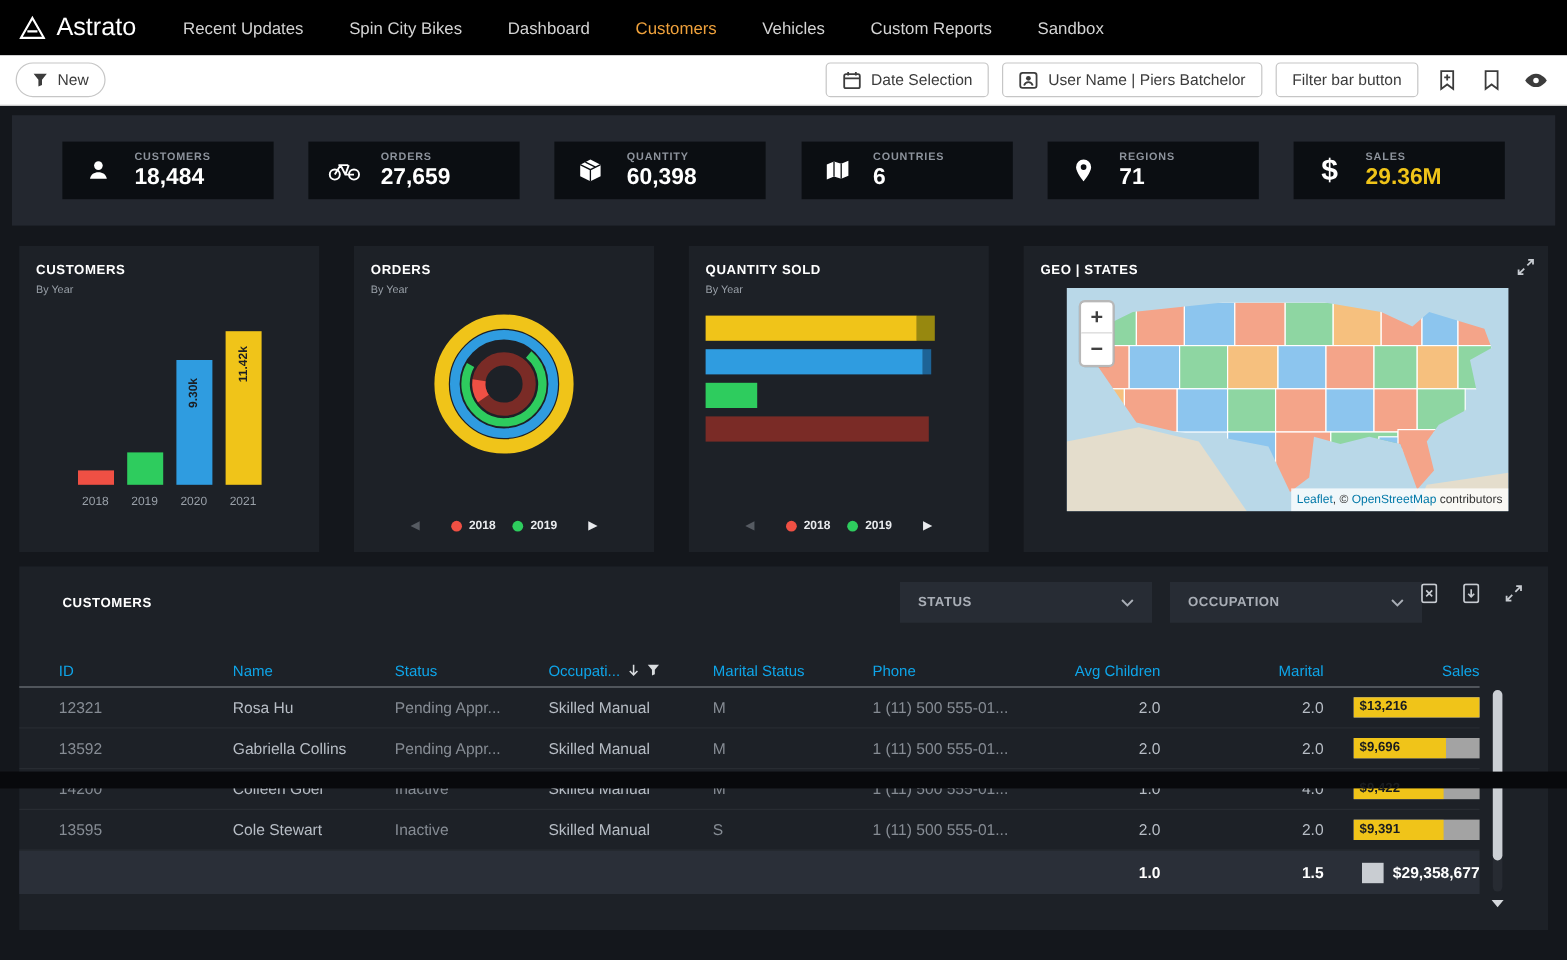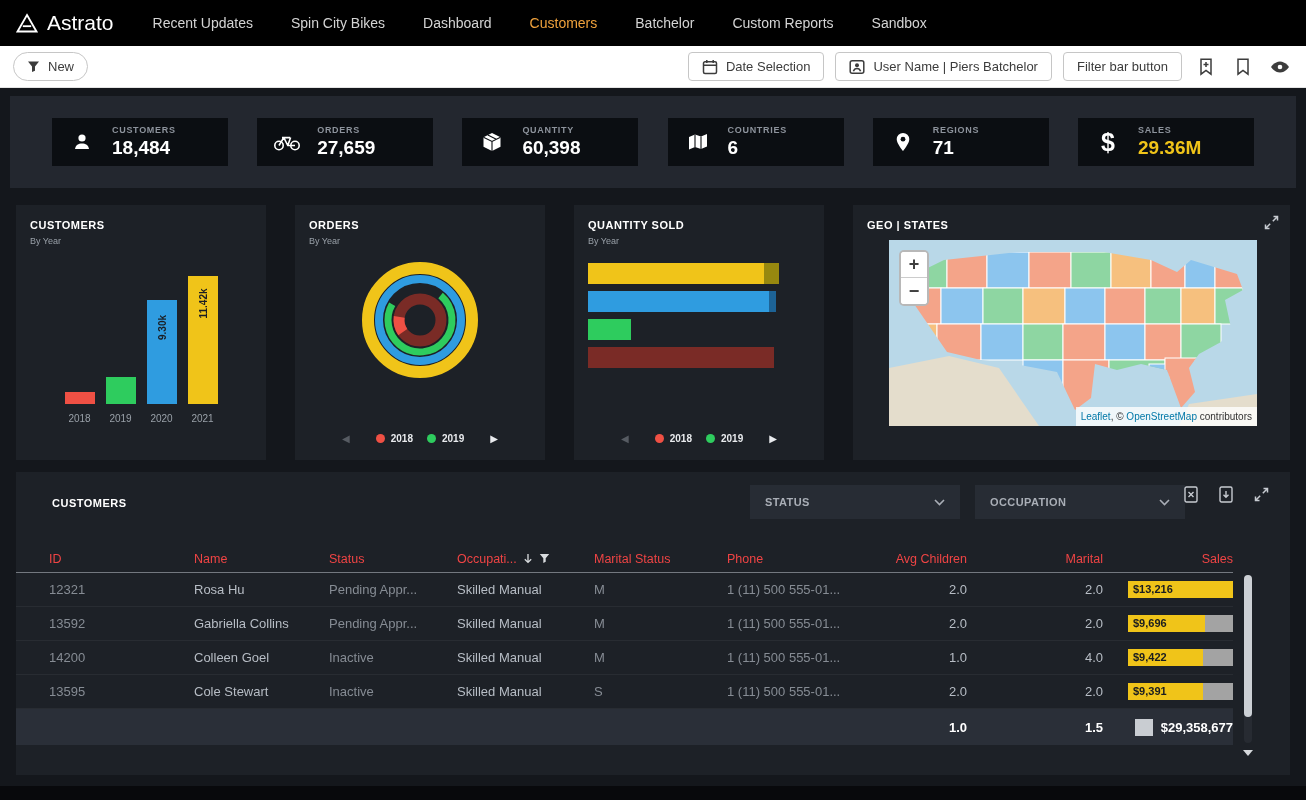--- a/index.html
+++ b/index.html
@@ -1,18 +1,18 @@
 <!DOCTYPE html>
 <html style="--nav-active: #f0a23c; --accent-yellow: #f0c419;"><head>
 <meta charset="utf-8">
 <style>
 *{box-sizing:border-box;margin:0;padding:0}
 html,body{width:1306px;height:800px}
 body{font-family:"Liberation Sans",sans-serif;background:#14171c;overflow:hidden}
-.app{position:relative;width:1306px;height:800px}
+.app{position:relative;width:1306px;height:657px}
 
 .topnav{height:46px;background:#000;display:flex;align-items:center;padding:0 16px}
 .brand{display:flex;align-items:center;gap:9px;margin-right:20px;cursor:pointer}
 .brand-name{color:#fff;font-size:21px}
 .nav-item{color:#d4d4d4;font-size:14px;padding:0 19px;line-height:46px;cursor:pointer;white-space:nowrap}
 .nav-item.active{color:var(--nav-active,#f0a23c)}
 
 .toolbar{height:42px;background:#fff;display:flex;align-items:center;padding:0 13px;gap:2px;border-bottom:1px solid #e4e4e4}
 .btn{display:inline-flex;align-items:center;gap:8px;border:1px solid #c6c6c6;border-radius:4px;background:#fff;color:#3c3c3c;font-size:13px;height:29px;padding:0 13px;cursor:pointer;white-space:nowrap}
 .btn.pill{border-radius:15px}
@@ -64,21 +64,21 @@
 
 .table-panel{position:absolute;left:16px;top:472px;width:1274px;height:303px;background:#1d2127}
 .tp-title{position:absolute;left:36px;top:25px}
 .select{position:absolute;top:13px;width:210px;height:34px;background:#272c34;display:flex;align-items:center;justify-content:space-between;padding:0 15px;cursor:pointer}
 .select-label{font-size:11px;font-weight:bold;color:#a9aeb6;letter-spacing:.4px}
 .select.status{left:734px}
 .select.occupation{left:959px}
 .tp-icons{position:absolute;top:9px;right:16px;display:flex;gap:9px;align-items:center}
 .tgrid{position:absolute;top:73px;left:0;width:1217px}
 .trow{display:flex;align-items:center;padding-left:33px;height:34px;font-size:13px}
-.trow.thead{height:28px;font-size:12.5px;color:#ef4444;border-bottom:1px solid #73787f}
+.trow.thead{height:28px;font-size:12.5px;color:#0ea5e9;border-bottom:1px solid #73787f}
 .trow.data{border-bottom:1px solid rgba(255,255,255,.05)}
 .trow.totals{height:36px;background:#2a2f38;border-bottom:none}
 .c-id{width:145px}.c-name{width:135px}.c-status{width:128px}.c-occ{width:137px}.c-mar{width:133px}.c-phone{width:150px}
 .c-child{width:90px;text-align:right}.c-veh{width:136px;text-align:right}
 .c-sales{width:130px;display:flex;justify-content:flex-end;align-items:center}
 .occ-head{display:flex;align-items:center;gap:6px}
 .dim{color:#868c94}.lite{color:#b7bdc5}
 .sales-wrap{position:relative;width:105px;height:17px;background:#a3a3a3;overflow:hidden}
 .sales-fill{position:absolute;display:block;left:0;top:0;bottom:0;background:var(--accent-yellow,#f0c419)}
 .sales-text{position:absolute;left:5px;top:0;line-height:17px;font-size:11px;font-weight:bold;color:#191c20;z-index:2}
@@ -99,21 +99,21 @@
       <svg width="22" height="20" viewBox="0 0 22 20">
           <path d="M11 2 20.5 18.5H1.5Z" fill="none" stroke="#fff" stroke-width="1.8"></path>
           <path d="M6.8 13.2h8.4" stroke="#fff" stroke-width="1.8"></path>
         </svg>
       <span class="brand-name">Astrato</span>
     </div>
     <span class="nav-item">Recent Updates</span>
     <span class="nav-item">Spin City Bikes</span>
     <span class="nav-item">Dashboard</span>
     <span class="nav-item active">Customers</span>
-    <span class="nav-item">Batchelor</span>
+    <span class="nav-item">Vehicles</span>
     <span class="nav-item">Custom Reports</span>
     <span class="nav-item">Sandbox</span>
   </header>
 
   <div class="toolbar">
     <button class="btn pill">
       <svg width="13" height="13" viewBox="0 0 13 13">
           <path d="M1 1.5h11L8 6.4v4.4L5 12V6.4Z" fill="#3c3c3c"></path>
         </svg>
       <span>New</span>

